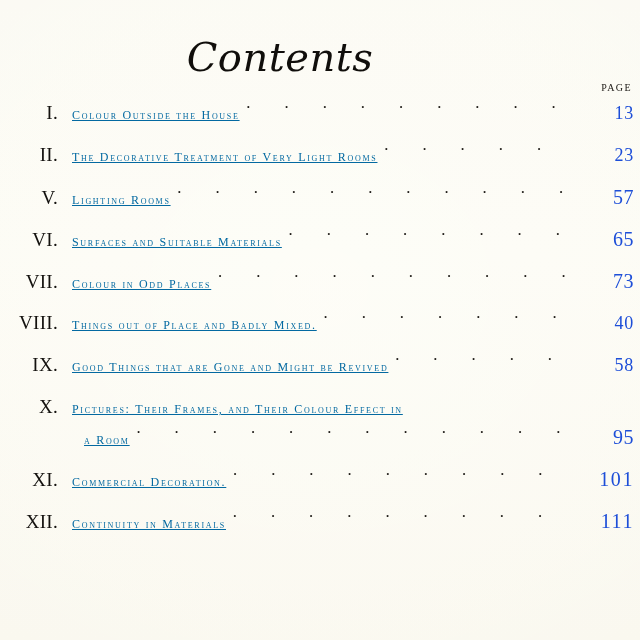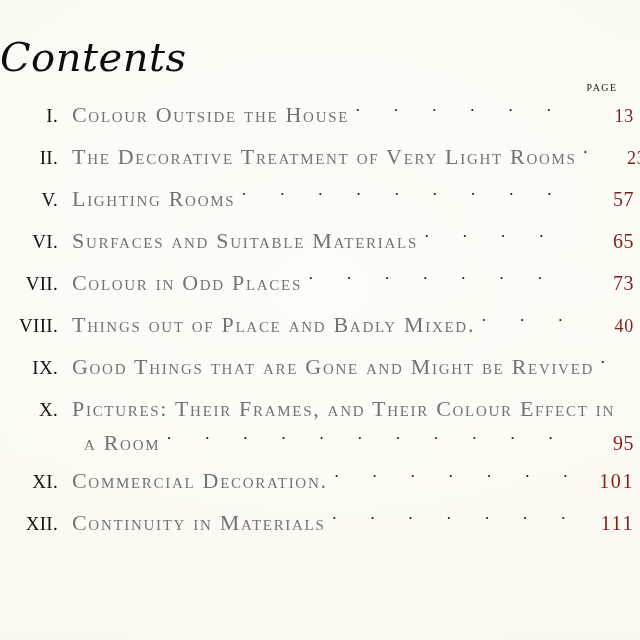--- a/index.html
+++ b/index.html
@@ -27,35 +27,36 @@
     position: absolute;
     inset: 0;
   }
 
   
   .toc-title {
     position: absolute;
     top: 34px;
     left: 0;
     width: 560px;
+    text-align: center;
     font-style: italic;
     font-size: 40px;
     letter-spacing: 0.5px;
     font-family: "DejaVu Serif", "Liberation Serif", serif;
     font-weight: 400;
     color: #100e0b;
   }
 
   
   .page-header {
     position: absolute;
     top: 82px;
     right: 8px;
     width: 60px;
-    text-align: center;
+    text-align: right;
     font-size: 10px;
     letter-spacing: 1.4px;
     font-variant: small-caps;
     text-transform: uppercase;
     color: #1a1713;
   }
 
   
   .entries {
     position: absolute;
@@ -76,24 +77,25 @@
     text-align: right;
     font-size: 19px;
     letter-spacing: 0.3px;
     color: #14120f;
     padding-right: 0;
   }
   .title-cell {
     flex: 0 1 auto;
     margin-left: 14px;
     font-variant: small-caps;
-    font-size: 22px;
+    font-size: 12px;
     letter-spacing: 1.7px;
     white-space: nowrap;
-    color: #737373;
+    color: #0369a1;
+    text-decoration: underline;
   }
   .leader {
     flex: 1 1 auto;
     margin: 0 6px;
     position: relative;
     height: 1em;
     overflow: hidden;
     min-width: 6px;
   }
   .leader::before {
@@ -106,21 +108,21 @@
     letter-spacing: 1px;
     color: #1d1a16;
   }
   .pg {
     flex: 0 0 52px;
     width: 52px;
     text-align: right;
     padding-right: 6px;
     font-size: 20px;
     letter-spacing: 0.5px;
-    color: #7f1d1d;
+    color: #1d4ed8;
   }
   .pg.small-fig {
     font-size: 20px;
     letter-spacing: 1.6px;
   }
   .pg.mid-fig {
     font-size: 18px;
     letter-spacing: 0.8px;
   }
 

